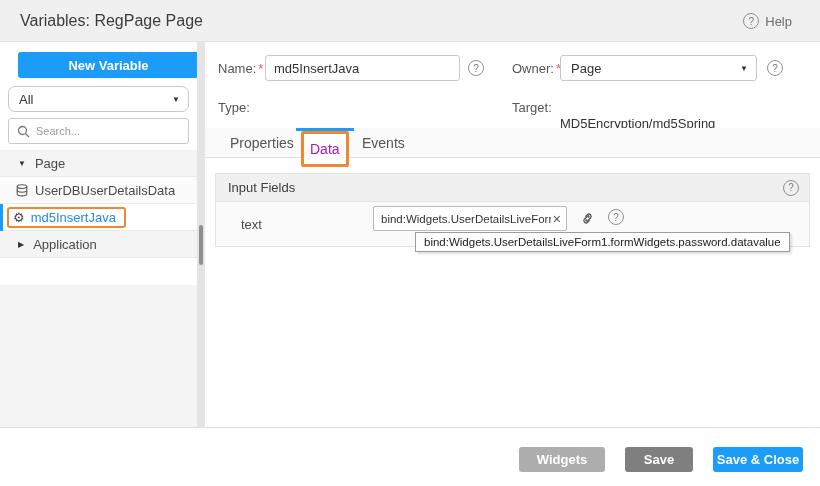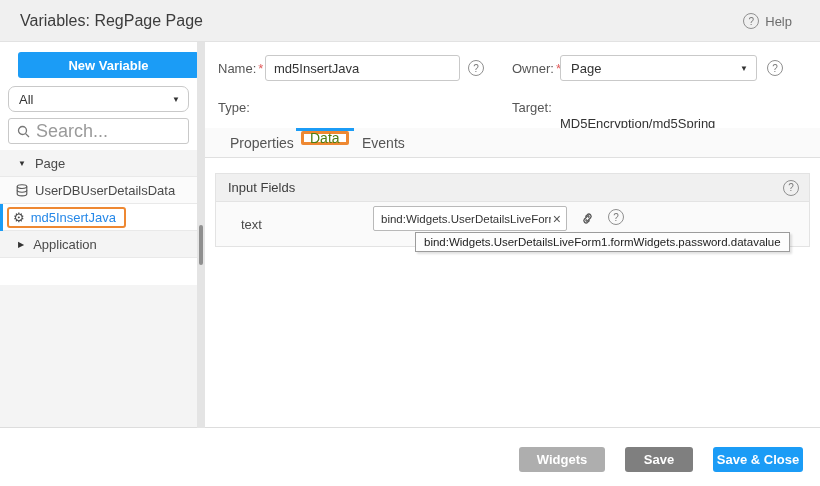--- a/index.html
+++ b/index.html
@@ -14,21 +14,21 @@
 
   .qcircle { width:16px; height:16px; border:1px solid #8f8f8f; border-radius:50%; display:inline-flex; align-items:center; justify-content:center; font-size:10px; color:#7a7a7a; background:transparent; flex:0 0 auto; }
 
   
   .sidebar { position:absolute; left:0; top:42px; width:197px; height:386px; background:#fff; border-bottom:1px solid #ddd; }
   .btn-new { position:absolute; left:8px; top:10px; width:181px; height:26px; background:#1b9cf6; color:#fff; border:none; border-radius:3px; font-size:13px; font-weight:bold; font-family:inherit; cursor:pointer;margin-left:10px; }
   .filter-sel { position:absolute; left:8px; top:44px; width:181px; height:26px; background:#fff; border:1px solid #c9c9c9; border-radius:7px; display:flex; align-items:center; padding:0 8px 0 10px; font-size:13px; color:#333; cursor:pointer; }
   .filter-sel .arrow { margin-left:auto; font-size:8px; color:#333; }
   .search-wrap { position:absolute; left:8px; top:76px; width:181px; height:26px; background:#fff; border:1px solid #c9c9c9; border-radius:3px; display:flex; align-items:center; padding:0 8px; }
   .search-wrap svg { flex:0 0 auto; margin-right:6px; }
-  .search-wrap input { border:none; outline:none; width:100%; font-size:18px; color:#ef4444; font-family:inherit; background:transparent; }
+  .search-wrap input { border:none; outline:none; width:100%; font-size:11px; color:#ef4444; font-family:inherit; background:transparent; }
   .search-wrap input::placeholder { color:#9a9a9a; }
 
   .tree { position:absolute; left:0; top:108px; width:197px; }
   .tree-row { position:relative; height:27px; display:flex; align-items:center; border-bottom:1px solid #e9e9e9; font-size:13px; color:#4a4a4a; cursor:pointer; }
   .row-group { background:#f4f4f4; padding-left:18px; }
   .row-leaf  { background:#fbfbfb; padding-left:16px; }
   .row-selected { background:#fff; padding-left:7px; }
   .caret { font-size:8px; color:#333; margin-right:9px; }
   .leaf-icon { margin-right:7px; display:inline-flex; }
   .sel-bar { position:absolute; left:0; top:0; width:3px; height:27px; background:#1b9cf6; }
@@ -48,21 +48,21 @@
   .txt-input { position:absolute; height:26px; border:1px solid #c9c9c9; border-radius:3px; font-size:13px; color:#333; padding:0 8px; font-family:inherit; outline:none; background:#fff; }
   .sel-box { position:absolute; height:26px; border:1px solid #c9c9c9; border-radius:3px; background:#fff; display:flex; align-items:center; padding:0 8px 0 10px; font-size:13px; color:#333; cursor:pointer; }
   .sel-box .arrow { margin-left:auto; font-size:8px; color:#333; }
   .ro-value { position:absolute; font-size:13px; color:#333; }
 
   
   .tabbar { position:absolute; left:0; top:86px; width:615px; height:30px; background:#fafafa; border-bottom:1px solid #e0e0e0; }
   .tab { position:absolute; top:0; height:30px; display:flex; align-items:center; font-size:14px; color:#555; cursor:pointer; }
   .tab-indicator { position:absolute; left:91px; top:0; width:58px; height:3px; background:#1b9cf6; }
   .tab-properties { left:25px; }
-  .tab-data { left:96px; top:3px; height:14px; background:#fff; border:3px solid #ee8832; border-radius:2px; padding:0 6px; color:#4d7c0f; }
+  .tab-data { left:96px; top:3px; height:36px; background:#fff; border:3px solid #ee8832; border-radius:2px; padding:0 6px; color:#a21caf; }
   .tab-events { left:157px; }
 
   
   .section { position:absolute; left:10px; top:131px; width:595px; border:1px solid #e3e3e3; }
   .section-hdr { height:28px; background:#f0f0f0; border-bottom:1px solid #e3e3e3; display:flex; align-items:center; padding:0 10px 0 12px; font-size:13px; color:#3d3d3d; }
   .section-hdr .qcircle { margin-left:auto; }
   .section-body { height:44px; background:#fafafa; display:flex; align-items:center; }
   .row-field-label { font-size:13px; color:#4a4a4a; margin-left:25px; }
   .bind-wrap { position:absolute; left:157px; top:32px; width:194px; height:25px; background:#fff; border:1px solid #b9b9b9; border-radius:2px; display:flex; align-items:center; padding:0 3px 0 7px; }
   .bind-text { font-size:11.5px; color:#333; white-space:nowrap; overflow:hidden; flex:1 1 auto; }

